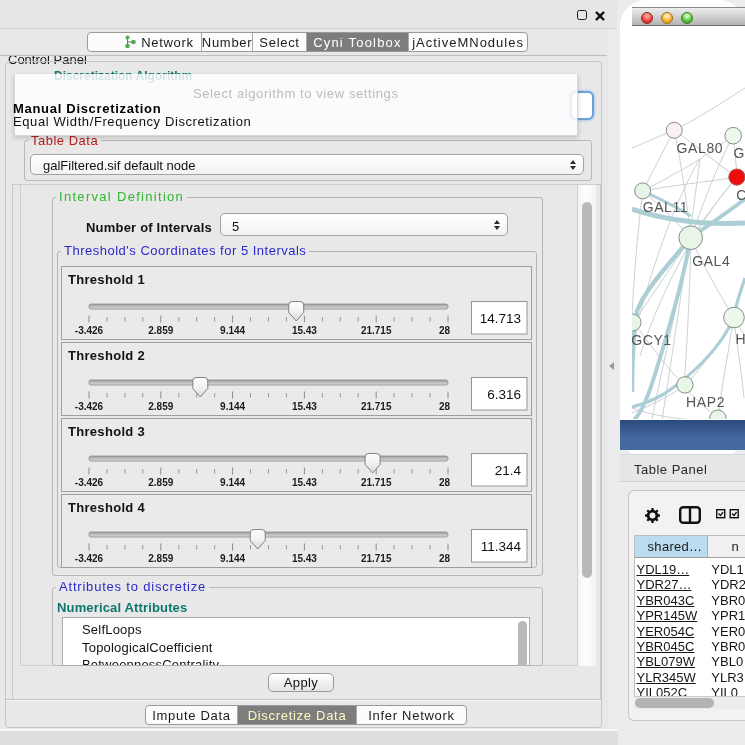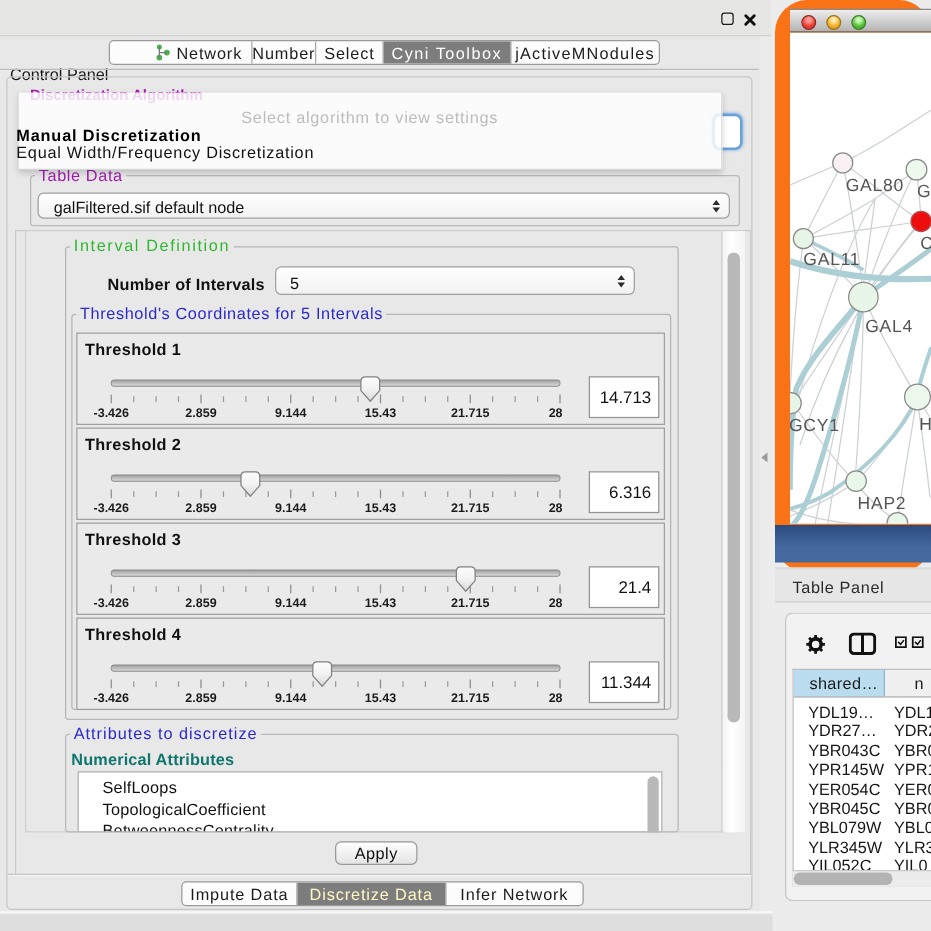--- a/index.html
+++ b/index.html
@@ -41,21 +41,21 @@
     <div style="width:52px;">Number</div>
     <div style="width:58px;">Select</div>
     <div class="sel" style="width:111px;letter-spacing:1.2px;">Cyni Toolbox</div>
     <div style="width:128px;letter-spacing:1.0px;">jActiveMNodules</div>
   </div>
   <div class="abs" style="left:0;top:55px;width:607px;height:1px;background:#bdbdbd;"></div>
 
   <div class="abs" style="left:5px;top:61px;width:597px;height:667px;border:1px solid #c6c6c6;border-radius:4px;"></div>
 
   <div class="grp" style="left:24px;top:140px;width:568px;height:41px;"></div>
-  <span class="grplab" style="left:28px;top:134px;color:#a21caf;letter-spacing:0.5px;">Table Data</span>
+  <span class="grplab" style="left:28px;top:134px;color:#b91c1c;letter-spacing:0.5px;">Table Data</span>
   <div class="combo" style="left:30px;top:154px;width:554px;height:21px;">
     <span style="position:absolute;left:12px;top:3px;">galFiltered.sif default node</span>
     <span class="ar">
         <i class="up"></i>
         <i class="dn"></i>
       </span>
   </div>
 
   <div class="abs" style="left:12px;top:184px;width:589px;height:515px;border:1px solid #c9c9c9;border-bottom:none;background:#e8e8e8;"></div>
   <div class="abs" style="left:20px;top:184px;width:576px;height:482px;border:1px solid #cfcfcf;background:#e8e8e8;"></div>
@@ -284,30 +284,30 @@
     <div style="width:92px;">Impute Data</div>
     <div class="sel" style="width:119px;color:#fef9c3;">Discretize Data</div>
     <div style="width:109px;">Infer Network</div>
   </div>
 </div>
 <div class="abs" style="left:0;top:729px;width:618px;height:2px;background:#f7f7f7;"></div>
 <div class="abs" style="left:0;top:731px;width:618px;height:14px;background:#dedede;"></div>
 
 <div class="abs" style="left:570px;top:91px;width:24px;height:29px;background:#fff;border:2.5px solid #6aa1d8;border-radius:6px;box-shadow:0 0 3px #7db0e0;"></div>
 
-<span class="abs" style="left:24px;top:69px;font-size:12px;font-weight:bold;color:#a21caf;">Discretization Algorithm</span>
+<span class="abs" style="left:54px;top:69px;font-size:12px;font-weight:bold;color:#0f766e;">Discretization Algorithm</span>
 
 <div class="abs" style="left:14px;top:74px;width:564px;height:62px;background:rgba(255,255,255,0.82);border:1px solid rgba(190,190,190,0.6);border-top:none;box-shadow:0 2px 5px rgba(0,0,0,0.18);"></div>
 <span class="abs" style="left:193px;top:86px;font-size:13px;color:#bcbcbc;letter-spacing:0.6px;">Select algorithm to view settings</span>
 <span class="abs" style="left:13px;top:101px;font-size:13px;font-weight:bold;color:#000;letter-spacing:0.7px;">Manual Discretization</span>
 <span class="abs" style="left:13px;top:113.5px;font-size:13px;color:#111;letter-spacing:0.6px;">Equal Width/Frequency Discretization</span>
 
 <div class="abs" style="left:609px;top:362px;width:0;height:0;border-top:4px solid transparent;border-bottom:4px solid transparent;border-right:5px solid #9a9a9a;"></div>
 
-<div class="abs" style="left:620px;top:0;width:125px;height:458px;background:#f97316;border-radius:26px;">
+<div class="abs" style="left:620px;top:0;width:125px;height:458px;background:#ffffff;border-radius:26px;">
   <div class="abs" style="left:12px;top:7px;width:113px;height:19px;background:linear-gradient(#ededed,#bdbdbd 85%,#b0b0b0);border-top:1px solid #888;border-bottom:1px solid #6e6e6e;">
     <span class="abs" style="left:9px;top:3.5px;width:12px;height:12px;border-radius:50%;background:radial-gradient(circle at 50% 30%, #ff9a92 0 18%, #ee4338 55%, #c41f16 100%);border:1px solid #8e2520;"></span>
     <span class="abs" style="left:28.5px;top:3.5px;width:12px;height:12px;border-radius:50%;background:radial-gradient(circle at 50% 30%, #ffe9a8 0 18%, #f5b02e 55%, #cf8a12 100%);border:1px solid #9a7411;"></span>
     <span class="abs" style="left:49px;top:3.5px;width:12px;height:12px;border-radius:50%;background:radial-gradient(circle at 50% 30%, #c6f7b2 0 18%, #59c340 55%, #2e9418 100%);border:1px solid #3a7d20;"></span>
   </div>
 
   <svg class="abs" style="left:12px;top:26px;" width="113" height="393" viewBox="0 0 113 393">
     <rect x="0" y="0" width="113" height="394" fill="#ffffff"></rect>
     <path d="M 113 62 C 85 80, 60 96, 42 104 C 28 110, 12 117, 0 122" stroke="#ccd1d5" stroke-width="1" fill="none"></path>
     <path d="M 42 104 C 32 124, 20 146, 11 165" stroke="#ccd1d5" stroke-width="1" fill="none"></path>
@@ -387,19 +387,19 @@
         <path d="M16 4.5 l2 2 l2.6 -3.4" stroke-width="1.3"></path>
       </g>
     </svg>
 
   <div class="abs" style="left:4.5px;top:44px;width:112.5px;height:174px;background:#fff;border:1px solid #bdbdbd;border-right:none;overflow:hidden;">
     <div style="display:flex;height:22px;border-bottom:1px solid #9e9e9e;">
       <div style="width:73px;background:#b9ddee;border-right:1px solid #8fb6c8;font-size:13px;color:#1a1a1a;text-align:center;line-height:22px;letter-spacing:0.3px;text-indent:9px;">shared…</div>
       <div style="flex:1;background:#f0f0f0;font-size:13px;color:#1a1a1a;padding-left:24px;line-height:22px;">n</div>
     </div>
     <div style="display:flex;font-size:13px;color:#161616;padding-top:4px;">
-      <div style="width:74px;padding-left:12px;line-height:15.4px;">YDL19…<br>YDR27…<br>YBR043C<br>YPR145W<br>YER054C<br>YBR045C<br>YBL079W<br>YLR345W<br>YIL052C</div>
+      <div style="width:74px;padding-left:2px;line-height:15.4px;text-decoration:underline;">YDL19…<br>YDR27…<br>YBR043C<br>YPR145W<br>YER054C<br>YBR045C<br>YBL079W<br>YLR345W<br>YIL052C</div>
       <div style="flex:1;padding-left:8px;line-height:15.4px;">YDL1<br>YDR2<br>YBR0<br>YPR1<br>YER0<br>YBR0<br>YBL0<br>YLR3<br>YIL0</div>
     </div>
   </div>
   <div class="abs" style="left:4.5px;top:205px;width:112.5px;height:13px;background:#ececec;border-top:1px solid #c9c9c9;"></div>
   <div class="abs" style="left:6px;top:207px;width:79px;height:10px;background:#b3b3b3;border-radius:5px;"></div>
 </div>
 
 </body></html>

